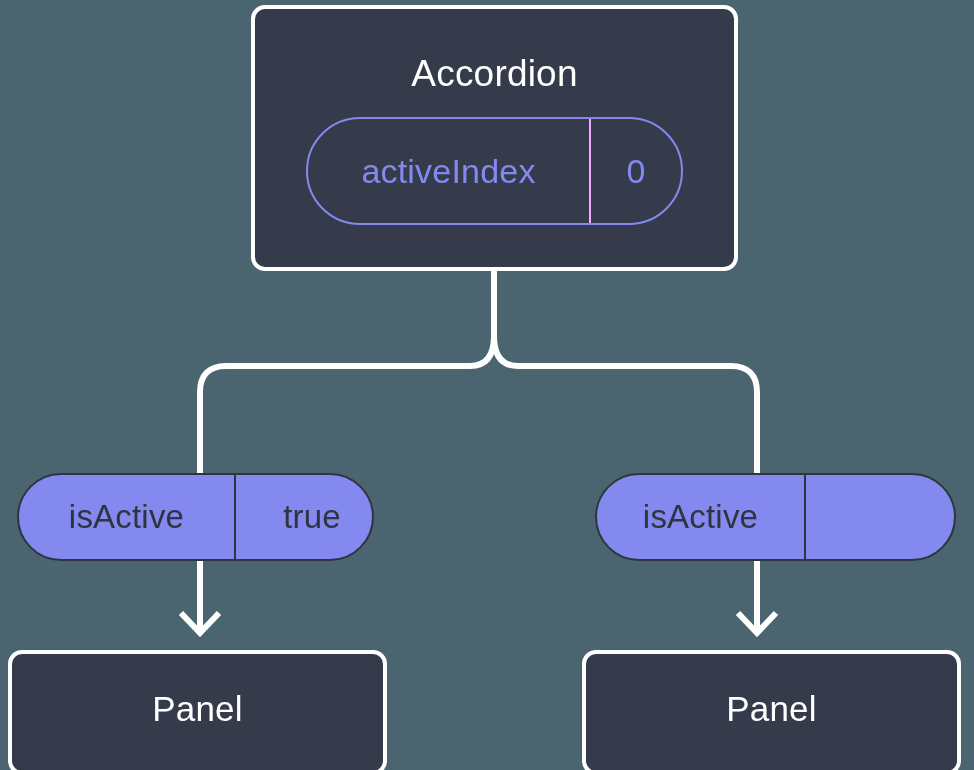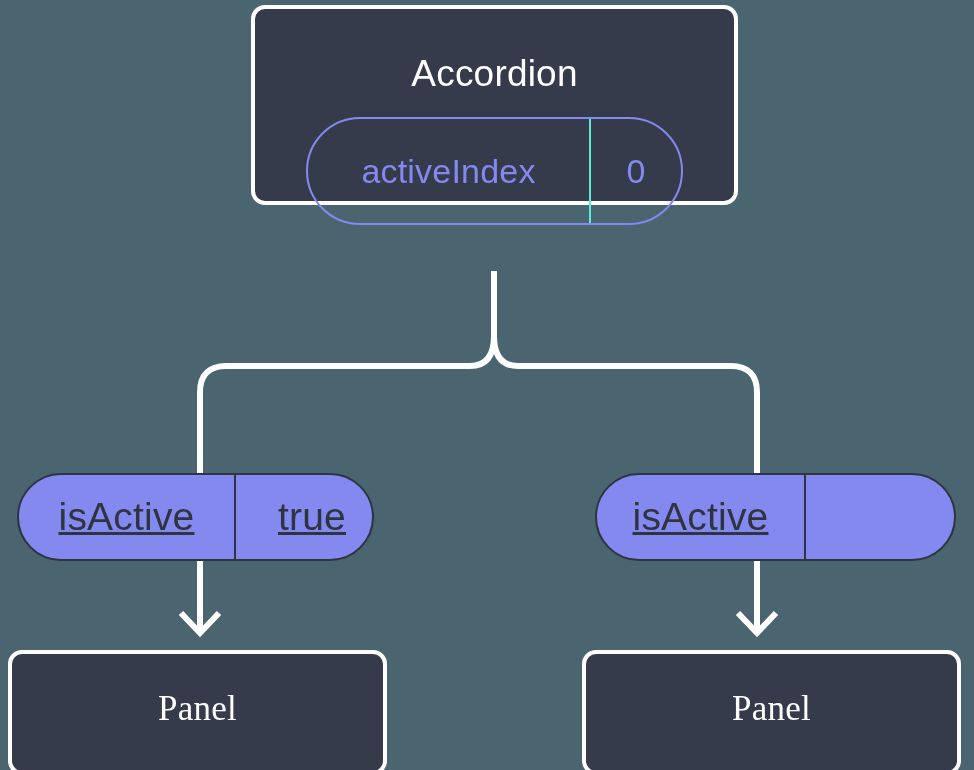--- a/index.html
+++ b/index.html
@@ -39,21 +39,21 @@
     border: 4px solid #ffffff;
     border-radius: 14px;
     display: flex;
     flex-direction: column;
     align-items: center;
   }
   #accordion-node {
     left: 251px;
     top: 5px;
     width: 487px;
-    height: 200px;
+    height: 266px;
     justify-content: flex-start;
   }
   #panel-node-left {
     left: 8px;
     top: 650px;
     width: 379px;
     height: 125px;
     justify-content: center;
   }
   #panel-node-right {
@@ -76,21 +76,20 @@
     margin-top: 46px;
   }
   .panel-title {
     color: #ffffff;
     font-size: 35px;
     font-weight: 500;
     letter-spacing: 0.2px;
     line-height: 1;
     margin-top: -8px;
     white-space: nowrap;
-    font-family: Liberation Serif, serif;
   }
 
   
   .pill-outline {
     position: absolute;
     box-sizing: border-box;
     display: flex;
     align-items: stretch;
     border: 2px solid #8389ef;
     border-radius: 999px;
@@ -109,21 +108,21 @@
     align-items: center;
     justify-content: center;
     color: #8389ef;
     font-size: 34px;
     font-weight: 400;
     letter-spacing: 0.2px;
     white-space: nowrap;
   }
   #state-pill .pill-key {
     width: 281px;
-    border-right: 2px solid #5eead4;
+    border-right: 2px solid #f0abfc;
     text-align: center;
   }
   #state-pill .pill-val {
     flex: 1 1 auto;
   }
 
   
   .pill-filled {
     position: absolute;
     box-sizing: border-box;
@@ -145,25 +144,24 @@
     top: 473px;
     width: 361px;
     height: 88px;
   }
   .pill-filled .pill-key,
   .pill-filled .pill-val {
     display: flex;
     align-items: center;
     justify-content: center;
     color: #2e3440;
-    font-size: 39px;
+    font-size: 33px;
     font-weight: 400;
     letter-spacing: 0.2px;
     white-space: nowrap;
-    text-decoration: underline;
   }
   #prop-pill-left .pill-key {
     width: 215px;
     border-right: 2px solid #2e3440;
   }
   #prop-pill-left .pill-val {
     flex: 1 1 auto;
     padding-left: 16px;
   }
   #prop-pill-right .pill-key {

